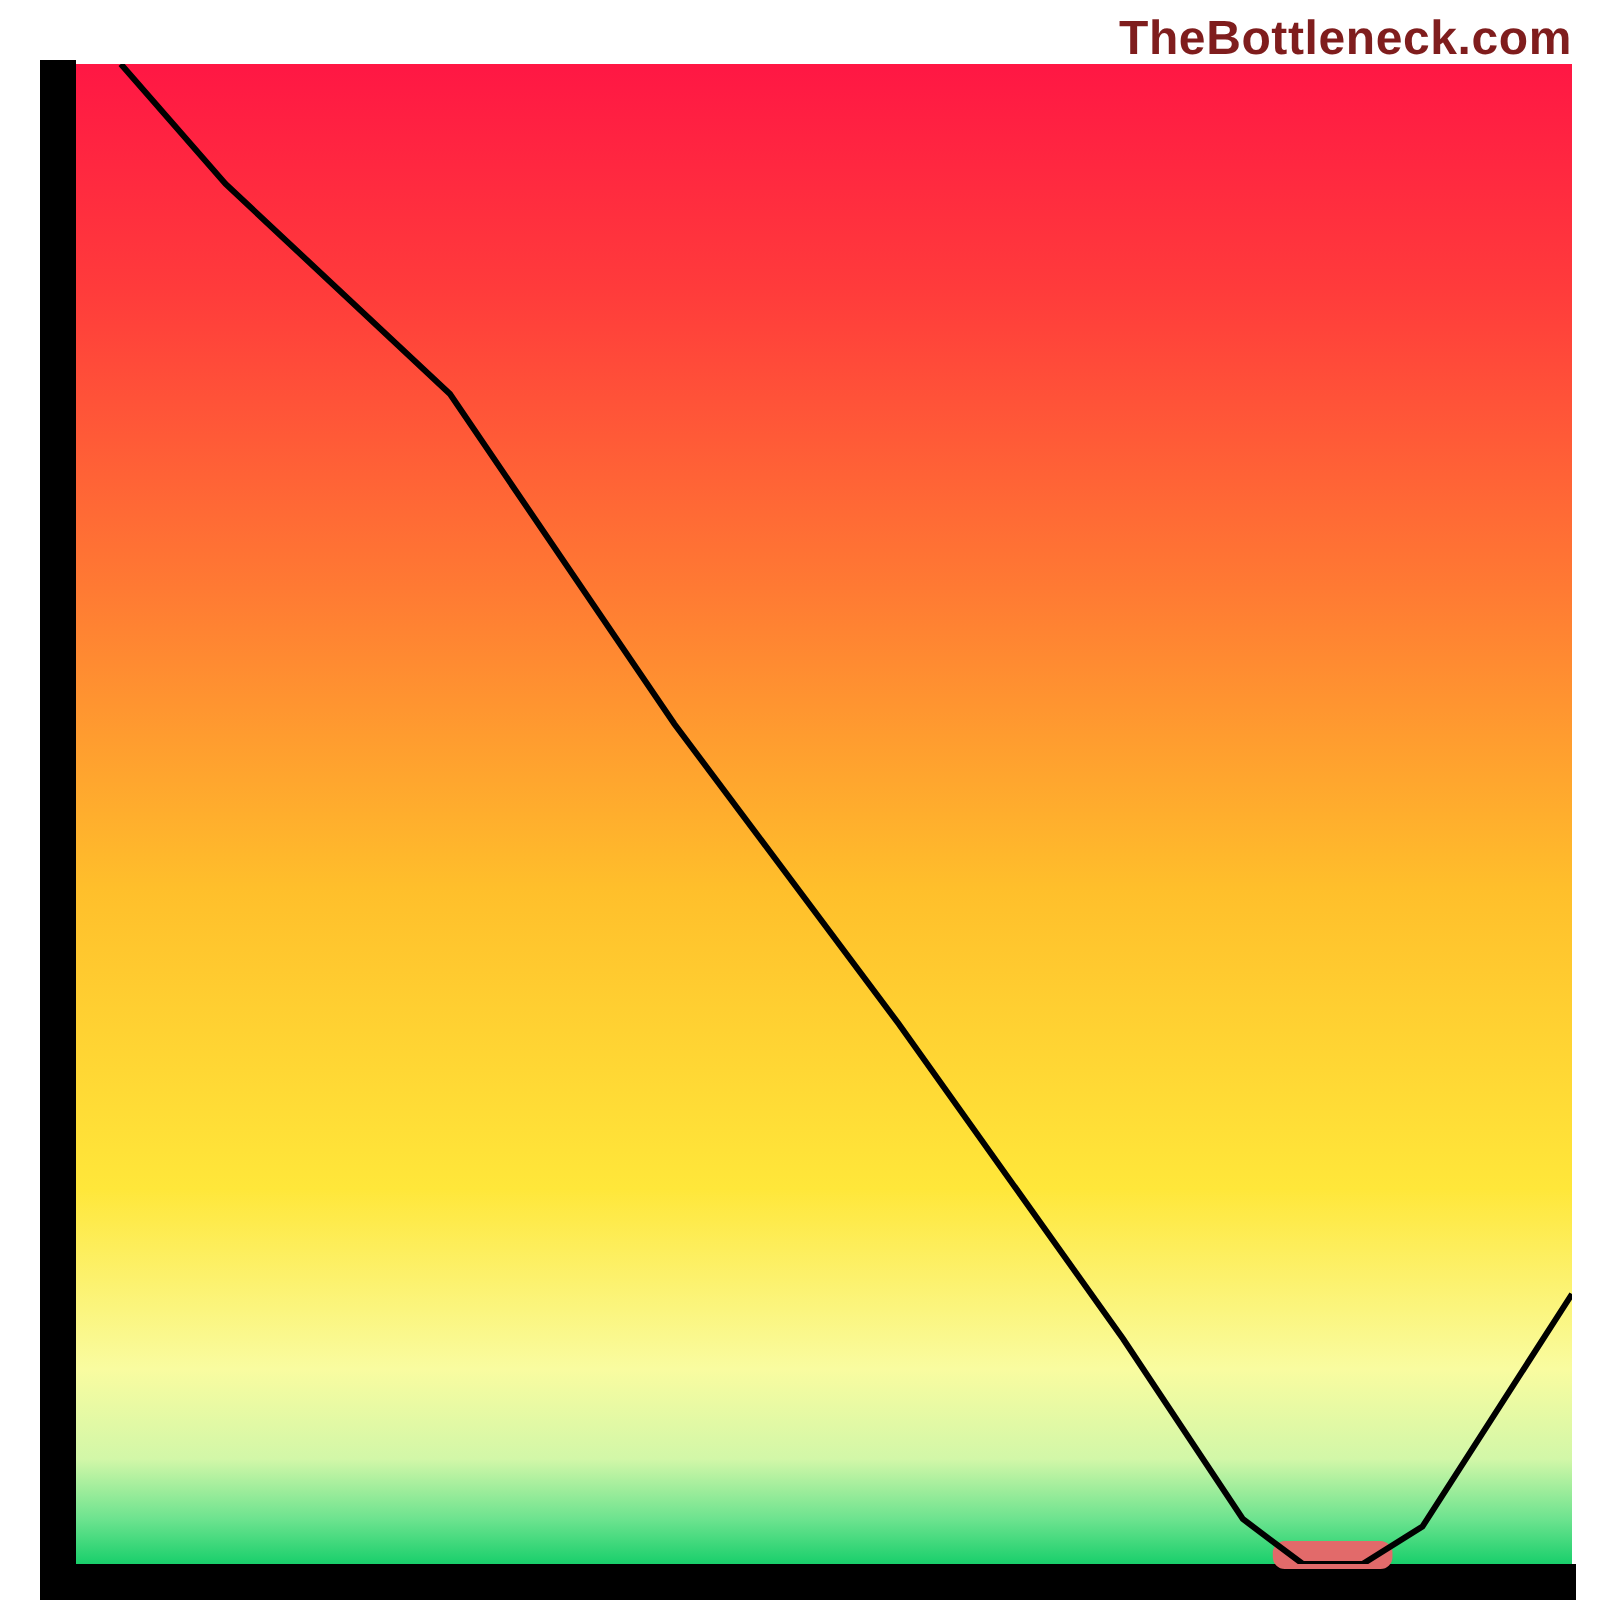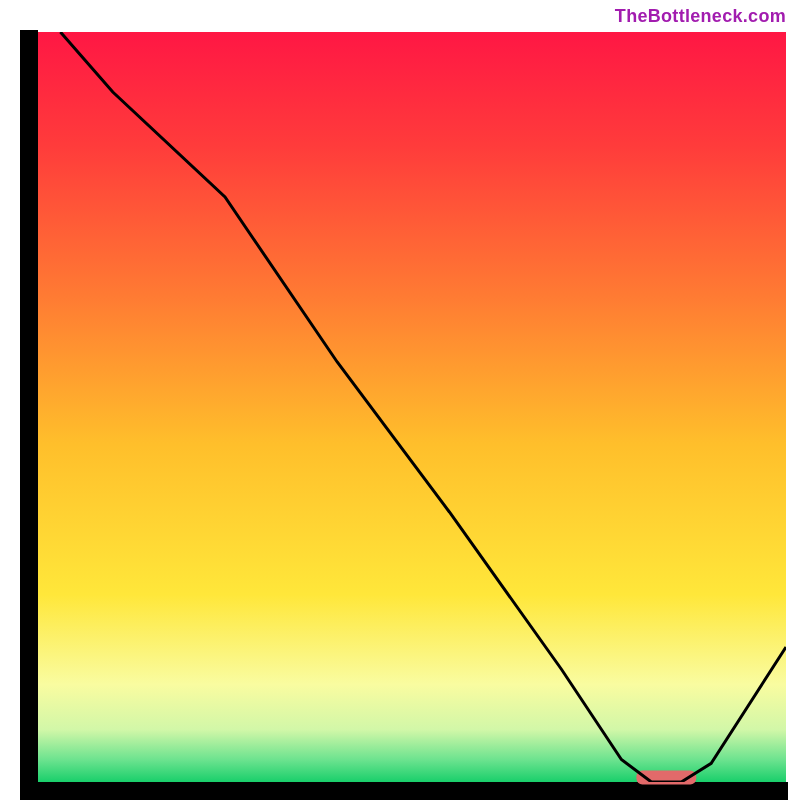--- a/index.html
+++ b/index.html
@@ -18,23 +18,23 @@
   }
   svg {
     position: absolute;
     top: 0;
     left: 0;
   }
   .watermark {
     position: absolute;
     top: 6px;
     right: 14px;
-    font-size: 18px;
+    font-size: 24px;
     font-weight: 600;
-    color: #a21caf;
+    color: #7f1d1d;
     letter-spacing: 0.3px;
     user-select: none;
   }
 </style>
 </head>
 <body>
 
 <div class="canvas-wrap">
 
   <svg width="800" height="800" viewBox="0 0 800 800">

